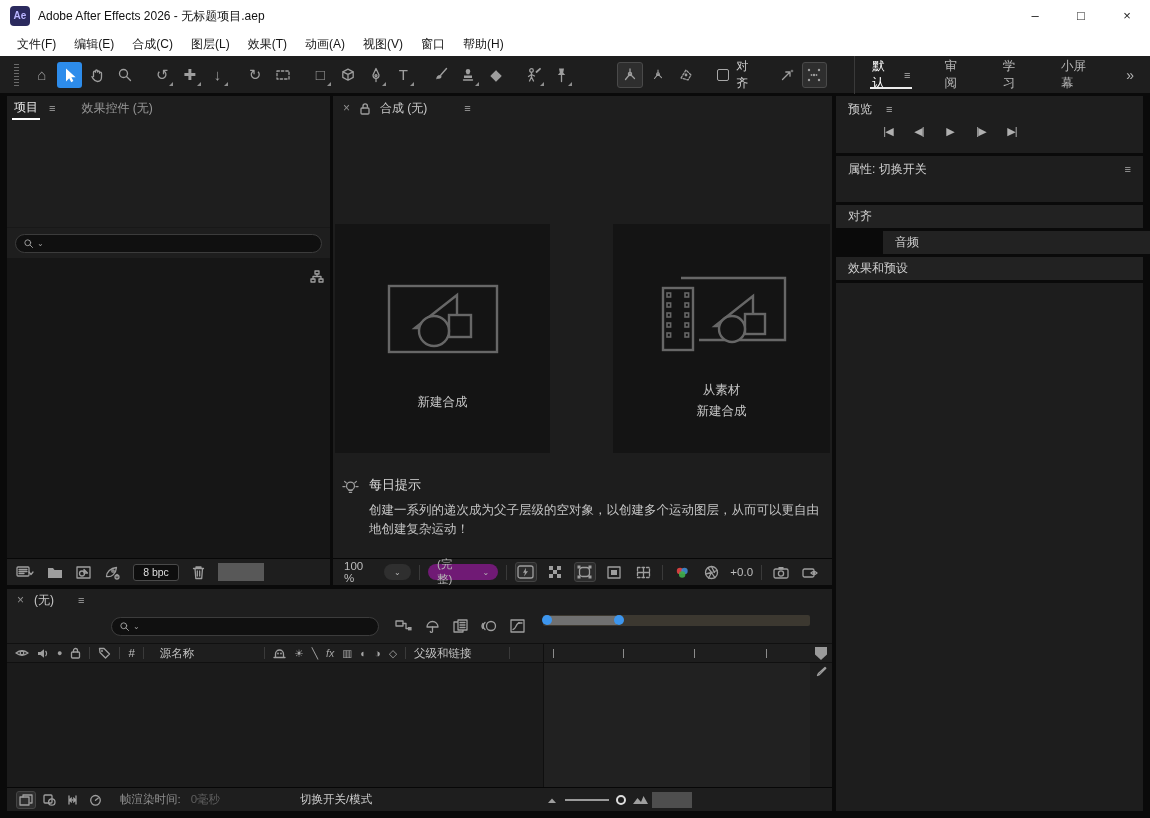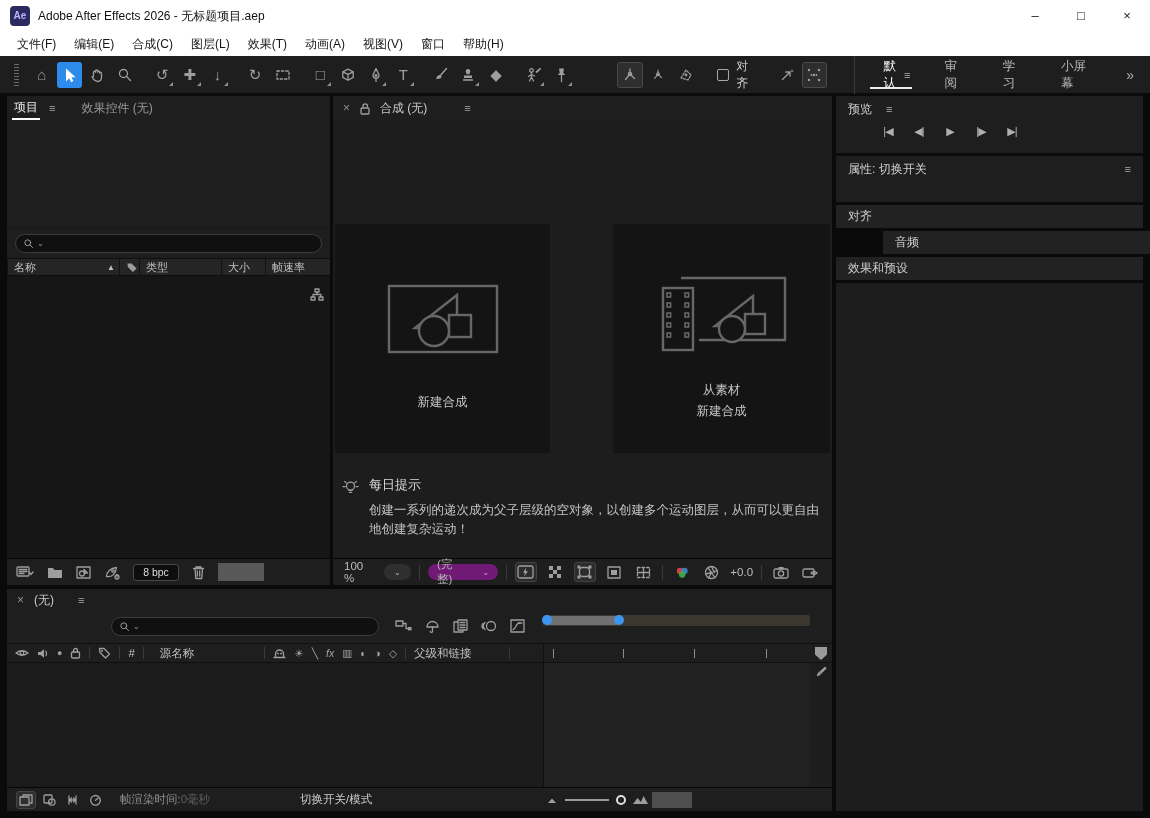--- a/index.html
+++ b/index.html
@@ -25,21 +25,21 @@
   .tbtn.sel{background:#2d8ceb;}
   .tbtn.pressed{background:#2e2e2e;border:1px solid #4a4a4a;}
   .fly::after{content:"";position:absolute;right:2px;bottom:2px;border-left:4px solid transparent;border-bottom:4px solid #8f8f8f;}
   .tgap{width:10px;}
   .snapwrap{display:flex;align-items:center;margin-left:18px;}
   .chk{width:12px;height:12px;border:1.4px solid #a8a8a8;border-radius:2px;margin-right:7px;}
   .snaplbl{font-size:12px;color:#cfcfcf;}
   .wsep{width:1px;height:38px;background:#3a3a3a;margin-left:26px;}
   .wsarea{margin-left:auto;display:flex;align-items:center;padding-right:16px;}
   .ws{font-size:12.5px;color:#b8b8b8;margin:0 17px;height:38px;display:flex;align-items:center;gap:8px;position:relative;cursor:default;}
-  .ws.active{color:#fff;text-align:right;}
+  .ws.active{color:#fff;}
   .ws.active::after{content:"";position:absolute;left:-2px;right:-2px;bottom:5px;height:2px;background:#ececec;}
   .wsmenu{color:#b5b5b5;font-size:11px;}
   .ovf{color:#b5b5b5;font-size:14px;margin-left:12px;}
 
   .panel{position:absolute;background:#1e1e1e;}
 
   
   #project{left:7px;top:96px;width:323px;height:489px;display:flex;flex-direction:column;}
   .ptabs{height:24px;display:flex;align-items:center;padding-left:5px;font-size:12px;flex:none;text-align:right;}
   .tab-on{color:#e8e8e8;border-bottom:2px solid #fff;padding:3px 2px 2px;}
@@ -113,21 +113,21 @@
   .pent{position:absolute;left:5px;top:3px;width:12px;height:13px;background:#9a9a9a;clip-path:polygon(0 0,100% 0,100% 58%,50% 100%,0 58%);}
   .tbodyrow{flex:1;display:flex;}
   .tb-left{width:536px;background:#1b1b1b;}
   .tb-right{width:267px;background:#212121;border-left:1px solid #0f0f0f;}
   .tb-strip{width:22px;background:#1d1d1d;position:relative;}
   .stripicon{position:absolute;left:5px;top:3px;}
   .tfoot{height:24px;border-top:1px solid #070707;display:flex;align-items:center;padding:0 9px;font-size:11.5px;position:relative;flex:none;}
   .fic{display:flex;align-items:center;justify-content:center;width:20px;height:18px;border-radius:3px;margin-right:3px;}
   .fic.pressed{background:#2e2e2e;border:1px solid #454545;}
   .rtl{color:#8f8f8f;margin-left:12px;}
-  .rtv{color:#5f5f5f;margin-left:0;text-align:right;}
+  .rtv{color:#5f5f5f;margin-left:10px;text-align:right;}
   .togglelbl{position:absolute;left:293px;color:#cfcfcf;}
   .zoomctl{position:absolute;left:540px;top:0;height:24px;display:flex;align-items:center;gap:7px;}
   .zline{width:44px;height:2px;background:#9a9a9a;}
   .zhandle{width:10px;height:10px;border:2px solid #dedede;border-radius:50%;}
   .tthumb{position:absolute;left:645px;top:4px;width:40px;height:16px;background:#4e4e4e;}
 </style>
 </head>
 <body>
 
 <div id="root">
@@ -298,40 +298,20 @@
     </div>
     <div class="pprev"></div>
     <div class="srow">
       <div class="sbox">
         <svg class="i" width="11" height="11" viewBox="0 0 15 15">
             <circle cx="6.5" cy="6.5" r="4"></circle>
             <path d="M9.5 9.5 L13 13"></path>
           </svg>
         <span class="sdd">⌄</span>
       </div>
-    </div>
-    <div class="pcols">
-      <div class="pc pc-name">
-        <span>名称</span>
-        <span class="sortglyph">▲</span>
-      </div>
-      <div class="pc pc-tag">
-        <svg class="i" width="12" height="11" viewBox="0 0 13 12">
-            <path d="M1.5 1.5 h4.5 l5.5 5.5 -4 4 -5.5 -5.5 Z" fill="#9e9e9e" stroke="none"></path>
-          </svg>
-      </div>
-      <div class="pc pc-type">
-          <span>类型</span>
-        </div>
-      <div class="pc pc-size">
-          <span>大小</span>
-        </div>
-      <div class="pc pc-rate">
-          <span>帧速率</span>
-        </div>
     </div>
     <div class="pbody">
       <svg class="i flowchart" width="14" height="13" viewBox="0 0 14 13">
           <rect x="5" y="1" width="4" height="3"></rect>
           <rect x="1" y="9" width="4" height="3"></rect>
           <rect x="9" y="9" width="4" height="3"></rect>
           <path d="M7 4 V6.5 M7 6.5 H3 V9 M7 6.5 H11 V9"></path>
         </svg>
     </div>
     <div class="pfoot">

